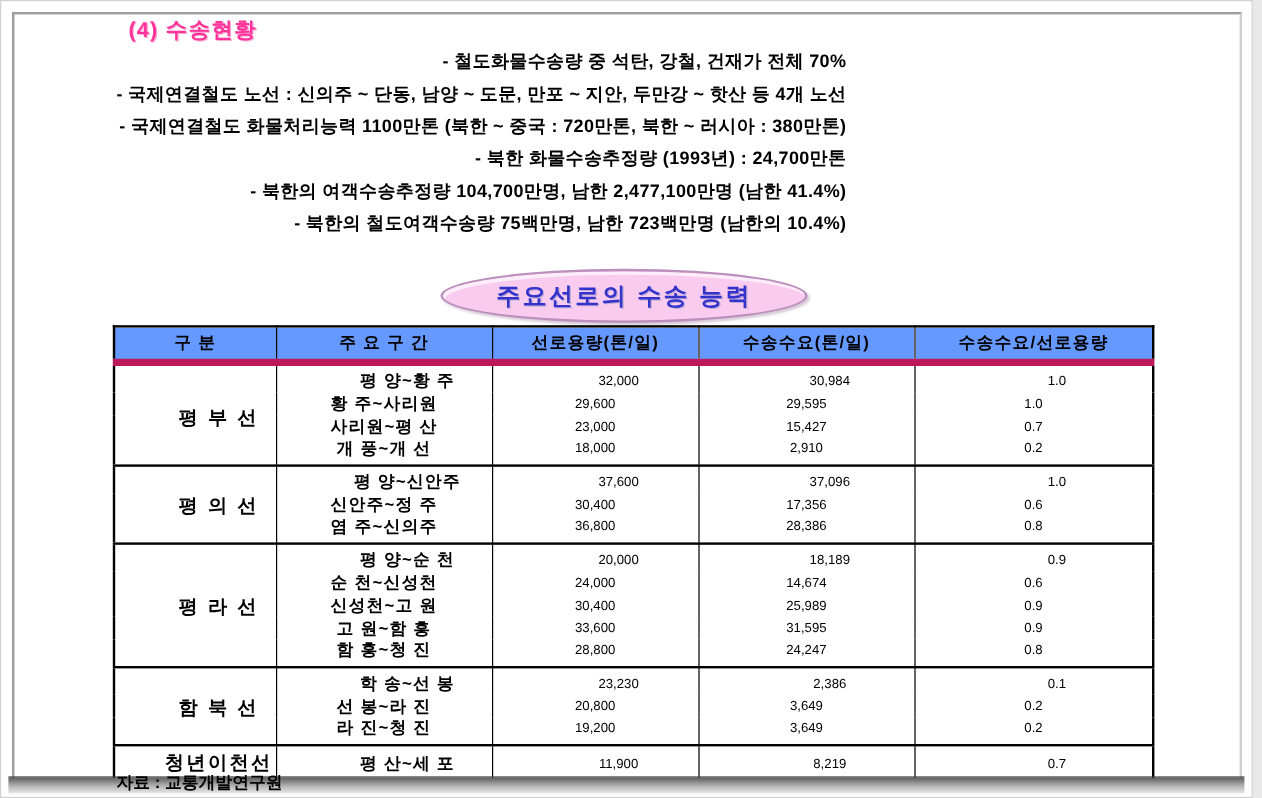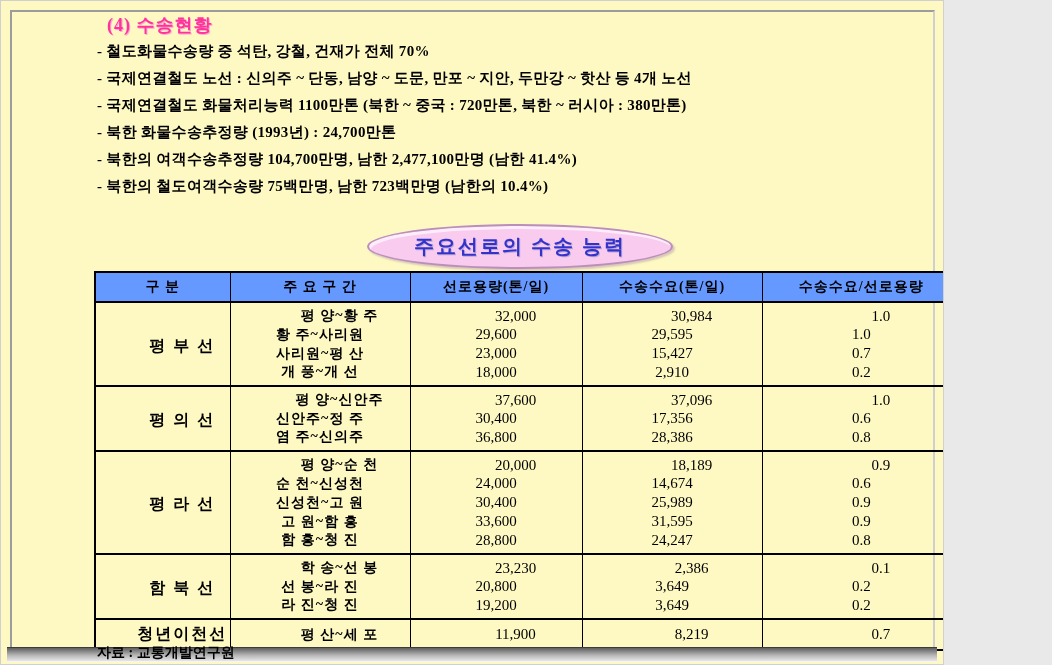--- a/index.html
+++ b/index.html
@@ -1,82 +1,82 @@
 <!DOCTYPE html>
 <html><head>
 <meta charset="utf-8">
 <style>
   * { box-sizing: border-box; }
   html, body { margin: 0; padding: 0; background: #e9e9e9; }
   .slide {
     position: relative;
-    width: 944px; height: 665px;
-    background: #fef9c3;
-    font-family: Liberation Serif, serif;
+    width: 1044px; height: 665px;
+    background: #ffffff;
+    font-family: Liberation Sans, sans-serif;
     overflow: hidden;
     border: 1px solid #d0d0d0;
   }
   .frame {
     position: absolute; left: 9px; top: 9px; right: 8px; bottom: 8px;
     border: 2px solid #9c9c9c;
     border-right-color: #cfcfcf;
     border-bottom-color: #e2e2e2;
     pointer-events: none;
   }
   .page-title {
     position: absolute; left: 106px; top: 12px;
     font-size: 18px; font-weight: bold; letter-spacing: 1px;
     color: var(--title-pink, #ff3399);
     text-shadow: 1px 1px 0 #ffaad4;
     white-space: nowrap;
   }
   .bullets { position: absolute; left: 96px; top: 37px; }
   .bullet-line {
     font-size: 15px; font-weight: bold; color: #000;
-    line-height: 27px; white-space: nowrap; letter-spacing: 0.3px;
+    line-height: 27px; white-space: nowrap; letter-spacing: 0.3px; text-align: right;
   }
   .oval {
     position: absolute; left: 366px; top: 223px; width: 306px; height: 45px;
     background: var(--oval-fill, #f9ccef);
     border: 2px solid var(--oval-border, #bb8fbb);
     border-radius: 50%;
     display: flex; align-items: center; justify-content: center;
     box-shadow: inset 2px 3px 0 rgba(255,255,255,0.65), 2px 2px 2px rgba(170,140,170,0.45);
   }
   .oval-label {
     font-size: 20px; font-weight: bold; letter-spacing: 2px;
     color: var(--oval-text, #3333cc);
     text-shadow: 1px 1px 0 rgba(140,140,190,0.55);
     white-space: nowrap;
   }
   table.capacity {
     position: absolute; left: 93px; top: 270px; width: 866px;
     border-collapse: collapse; table-layout: fixed;
     border: 2px solid #000;
   }
-  table.capacity thead { border-bottom: 1px solid #be185d; }
+  table.capacity thead { border-bottom: 6px solid #be185d; }
   table.capacity th {
     background: var(--header-blue, #6699ff);
     height: 30px; font-size: 14px; font-weight: bold; color: #000;
     border-left: 1px solid #000; letter-spacing: 1px;
     white-space: nowrap; overflow: hidden;
   }
   table.capacity tbody { border-top: 2px solid #000; }
   table.capacity td {
     border-left: 1px solid #000;
     text-align: center; vertical-align: middle;
     padding: 0; white-space: nowrap; overflow: hidden;
   }
   table.capacity tbody tr { height: 19px; }
   table.capacity tbody:last-child tr { height: 27px; }
   table.capacity tbody tr:first-child td { padding-top: 4px; padding-left: 39px; }
   table.capacity tbody tr:last-child td { padding-bottom: 4px; }
   td.line-name { font-size: 16px; font-weight: bold; letter-spacing: 2px; }
   td.segment   { font-size: 14px; font-weight: bold; letter-spacing: 1px; }
-  td.capacity-v, td.demand-v, td.ratio-v { font-size: 15px; font-weight: normal; }
+  td.capacity-v, td.demand-v, td.ratio-v { font-size: 11px; font-weight: normal; }
   .bottom-bar {
     position: absolute; left: 6px; right: 6px; bottom: 2px; height: 15px;
     background: linear-gradient(to bottom, #5f5f5f, #b5b5b5 55%, #e6e6e6);
     border-top: 1px solid #3c3c3c;
     border-bottom: 1px solid #f5f5f5;
     z-index: 1;
   }
   .source {
     position: absolute; left: 96px; bottom: 2px;
     font-size: 14px; font-weight: bold; color: #000;

